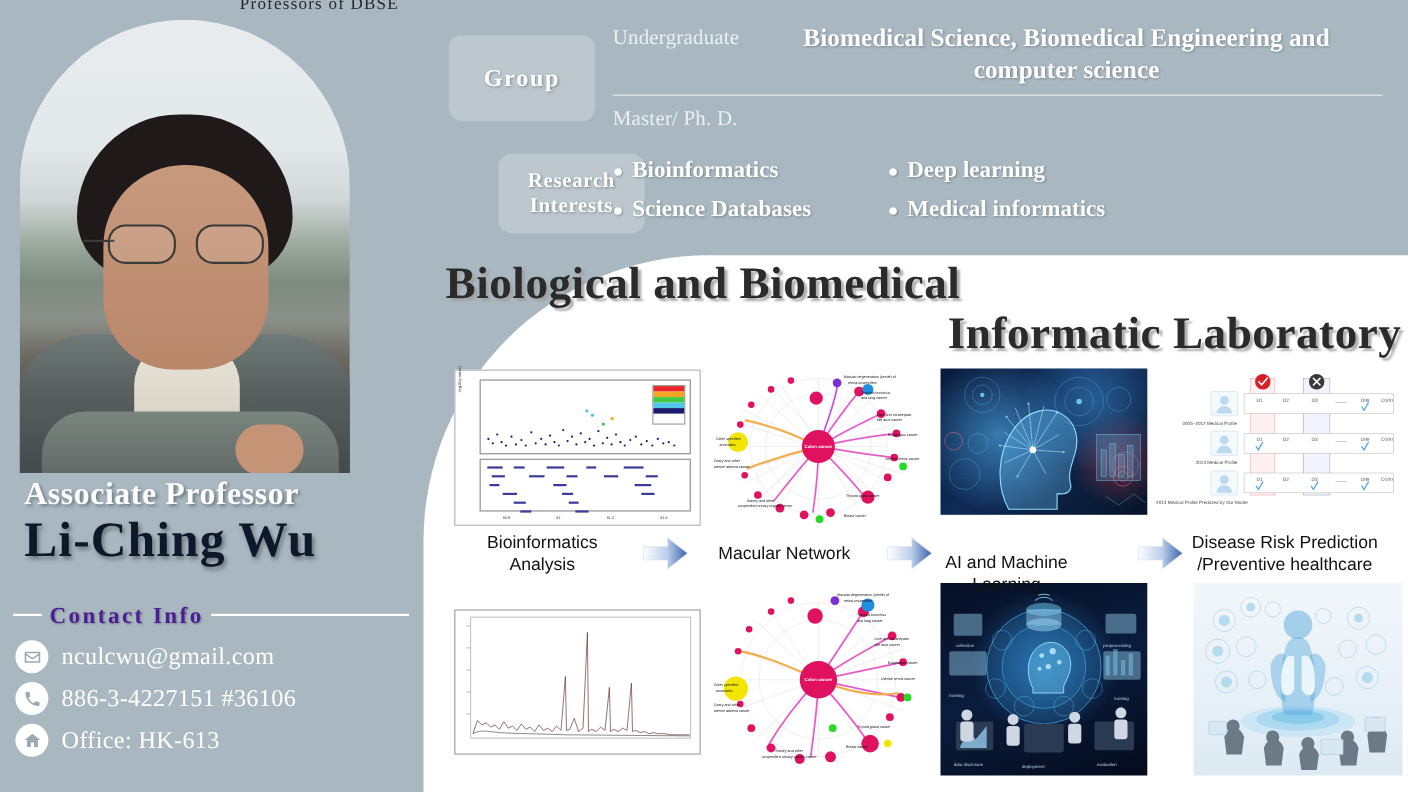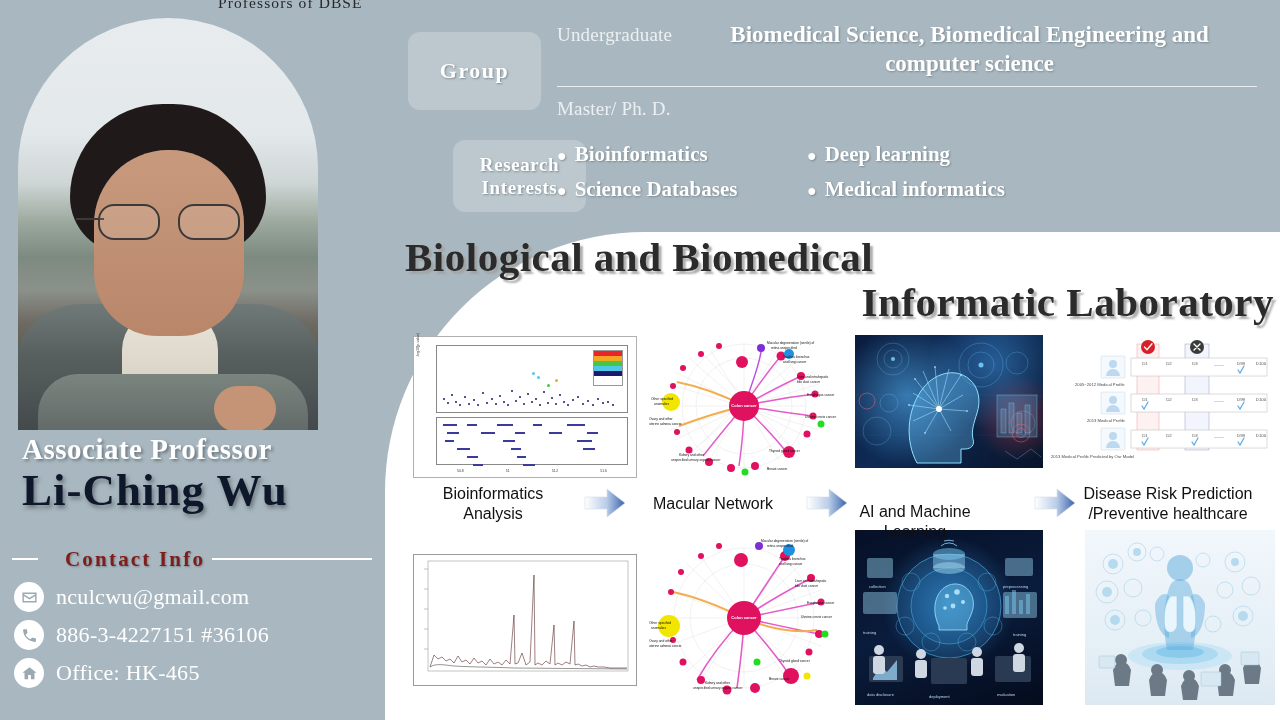--- a/index.html
+++ b/index.html
@@ -97,24 +97,23 @@
   }
 
   .contact-head{
     position:absolute;left:12px;top:546px;width:360px;height:26px;
     display:flex;align-items:center;gap:7px;
   }
   .ch-rule{height:2px;background:#ffffff;flex:0 0 26px;}
   .ch-rule.long{flex:1 1 auto;}
   .ch-text{
     font-family:"Liberation Serif", serif;
-    font-size:21px;font-weight:bold;color:#7f1d1d;letter-spacing:2.2px;
+    font-size:21px;font-weight:bold;color:#4c1d95;letter-spacing:2.2px;
     text-shadow:1px 1px 2px rgba(60,70,78,0.45);
     white-space:nowrap;
-    margin-left:20px;
   }
 
   .contact-list{position:absolute;left:14px;top:578px;width:360px;}
   .contact-row{display:flex;align-items:center;gap:12px;height:38px;}
   .c-icon{
     width:30px;height:30px;border-radius:50%;background:#ffffff;
     display:flex;align-items:center;justify-content:center;flex:0 0 30px;
   }
   .c-icon svg{width:17px;height:17px;fill:#9aa9b2;}
   .c-text{
@@ -320,21 +319,21 @@
             </svg>
         </span>
         <span class="c-text">886-3-4227151 #36106</span>
       </div>
       <div class="contact-row">
         <span class="c-icon">
           <svg viewBox="0 0 24 24">
               <path d="M12 3 2 11h3v9h5v-6h4v6h5v-9h3L12 3z"></path>
             </svg>
         </span>
-        <span class="c-text">Office: HK-465</span>
+        <span class="c-text">Office: HK-613</span>
       </div>
     </div>
   </div>
 
   <div class="header">
     <div class="tag-box tag-group">Group</div>
     <div class="tag-box tag-research">
       <span>Research<br>Interests</span>
     </div>
 

